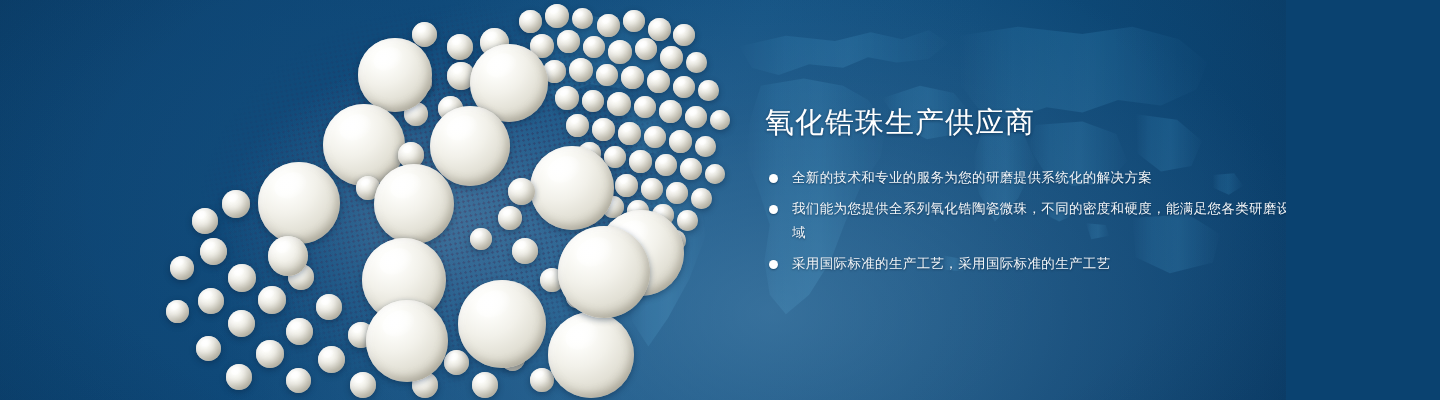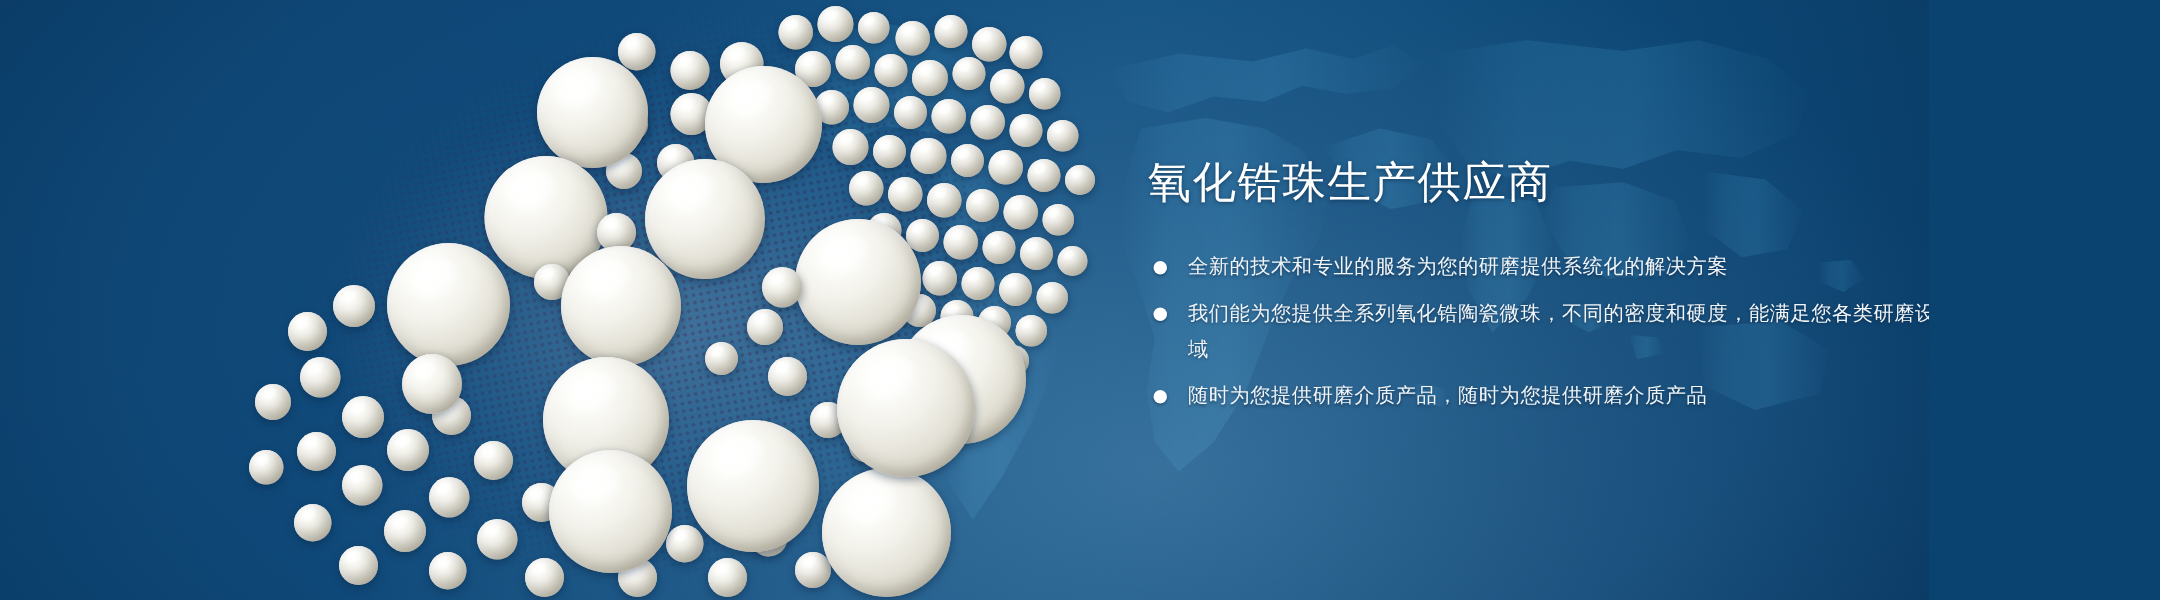--- a/index.html
+++ b/index.html
@@ -333,18 +333,18 @@
       <li class="bullet-row">
         <span class="bullet-dot"></span>
         <span>全新的技术和专业的服务为您的研磨提供系统化的解决方案</span>
       </li>
       <li class="bullet-row">
         <span class="bullet-dot"></span>
         <span>我们能为您提供全系列氧化锆陶瓷微珠，不同的密度和硬度，能满足您各类研磨设备和应用领域</span>
       </li>
       <li class="bullet-row">
         <span class="bullet-dot"></span>
-        <span>随时为您提供研磨介质产品，随时为您提供研磨介质产品</span>
+        <span>采用国际标准的生产工艺，采用国际标准的生产工艺</span>
       </li>
     </ul>
   </div>
 
 </div>
 
 </body></html>

